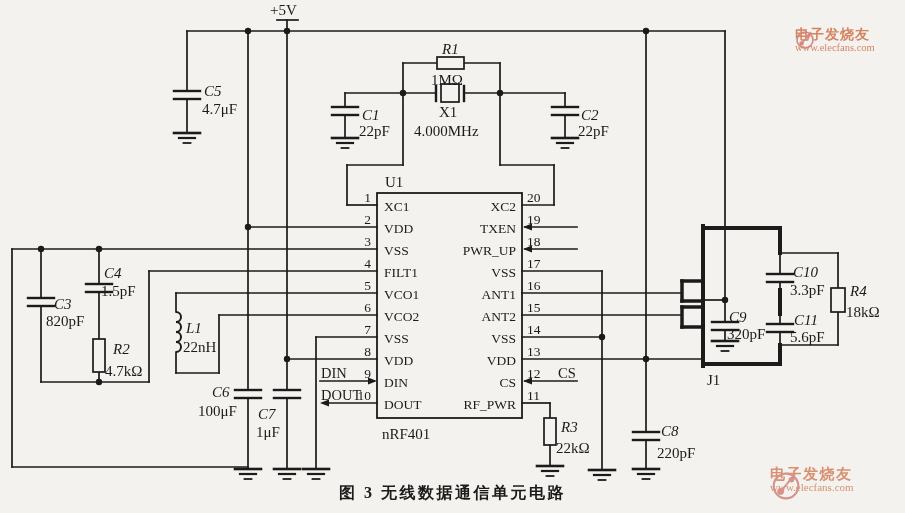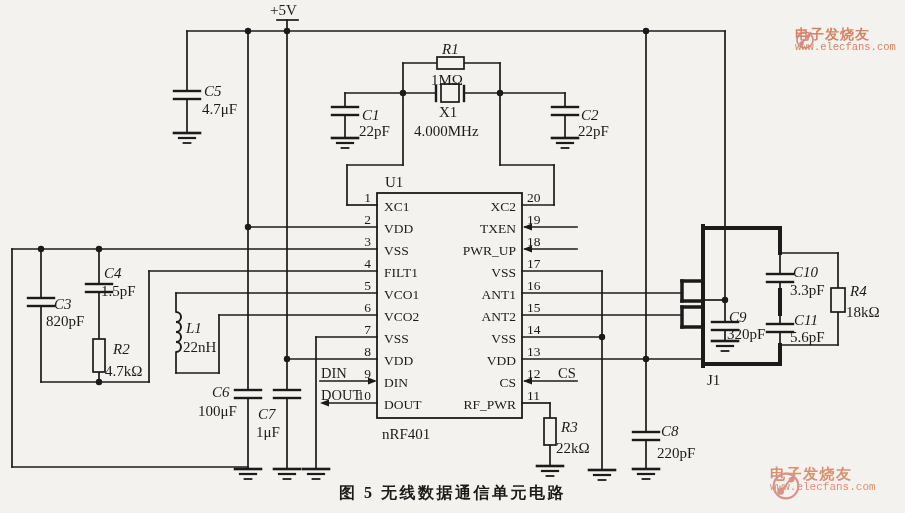--- a/index.html
+++ b/index.html
@@ -4,21 +4,21 @@
 <style>
   html,body{margin:0;padding:0;background:#e9e8e4;}
   #stage{position:relative;width:905px;height:513px;background:#f3f2ee;overflow:hidden;
          font-family:"Liberation Serif","DejaVu Serif",serif;}
   svg{position:absolute;left:0;top:0;}
   #caption{position:absolute;left:0;right:0;top:483px;text-align:center;
            font-size:16px;font-weight:bold;letter-spacing:2.5px;color:#1b1b1b;}
   .wm{position:absolute;display:flex;align-items:center;gap:4px;color:#c2410c;pointer-events:none;}
   .wm .col{display:flex;flex-direction:column;line-height:1.05;}
   .wm .brand{font-weight:bold;font-family:"Liberation Sans","DejaVu Sans",sans-serif;}
-  .wm .url{font-family:Liberation Mono, monospace;}
+  .wm .url{font-family:Liberation Serif, serif;}
   #wm-top{left:795px;top:27px;opacity:.62;}
   #wm-top .brand{font-size:14px;letter-spacing:1px;}
   #wm-top .url{font-size:10.5px;}
   #wm-bottom{left:770px;top:466px;opacity:.55;}
   #wm-bottom .brand{font-size:15px;letter-spacing:1.5px;}
   #wm-bottom .url{font-size:11px;}
 </style>
 </head>
 <body>
 
@@ -267,21 +267,21 @@
       <text x="790" y="295" fill="#1b1b1b" font-size="15" font-family="&quot;Liberation Serif&quot;,&quot;DejaVu Serif&quot;,serif" font-style="normal" font-weight="normal" text-anchor="start">3.3pF</text>
       <text x="794" y="325" fill="#1b1b1b" font-size="15" font-family="&quot;Liberation Serif&quot;,&quot;DejaVu Serif&quot;,serif" font-style="italic" font-weight="normal" text-anchor="start">C11</text>
       <text x="790" y="342" fill="#1b1b1b" font-size="15" font-family="&quot;Liberation Serif&quot;,&quot;DejaVu Serif&quot;,serif" font-style="normal" font-weight="normal" text-anchor="start">5.6pF</text>
       <text x="850" y="296" fill="#1b1b1b" font-size="15" font-family="&quot;Liberation Serif&quot;,&quot;DejaVu Serif&quot;,serif" font-style="italic" font-weight="normal" text-anchor="start">R4</text>
       <text x="846" y="317" fill="#1b1b1b" font-size="15" font-family="&quot;Liberation Serif&quot;,&quot;DejaVu Serif&quot;,serif" font-style="normal" font-weight="normal" text-anchor="start">18kΩ</text>
       <text x="321" y="378" fill="#1b1b1b" font-size="14.5" font-family="&quot;Liberation Serif&quot;,&quot;DejaVu Serif&quot;,serif" font-style="normal" font-weight="normal" text-anchor="start">DIN</text>
       <text x="321" y="400" fill="#1b1b1b" font-size="14.5" font-family="&quot;Liberation Serif&quot;,&quot;DejaVu Serif&quot;,serif" font-style="normal" font-weight="normal" text-anchor="start">DOUT</text>
       <text x="558" y="378" fill="#1b1b1b" font-size="14.5" font-family="&quot;Liberation Serif&quot;,&quot;DejaVu Serif&quot;,serif" font-style="normal" font-weight="normal" text-anchor="start">CS</text>
     </svg>
 
-  <div id="caption">图 5  无线数据通信单元电路</div>
+  <div id="caption">图 3  无线数据通信单元电路</div>
 
   <div class="wm" id="wm-top">
     <svg width="20" height="26" viewBox="0 0 20 26">
       <circle cx="10" cy="13" r="8" fill="none" stroke="#c0463a" stroke-width="1.6"></circle>
       <circle cx="6.5" cy="16.5" r="2.2" fill="#c0463a"></circle>
       <circle cx="13.5" cy="9" r="1.8" fill="#c0463a"></circle>
       <line x1="7.5" y1="15.5" x2="16" y2="5" stroke="#c0463a" stroke-width="1.4"></line>
     </svg>
     <div class="col">
       <span class="brand">电子发烧友</span>

